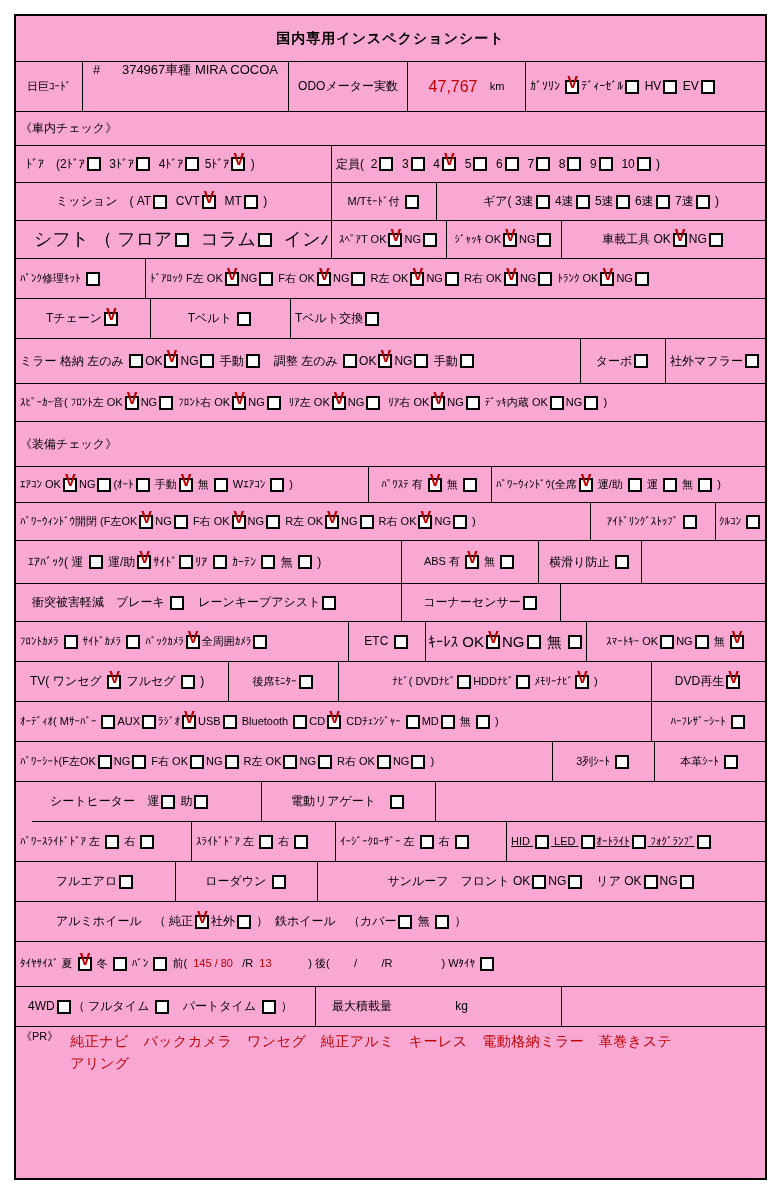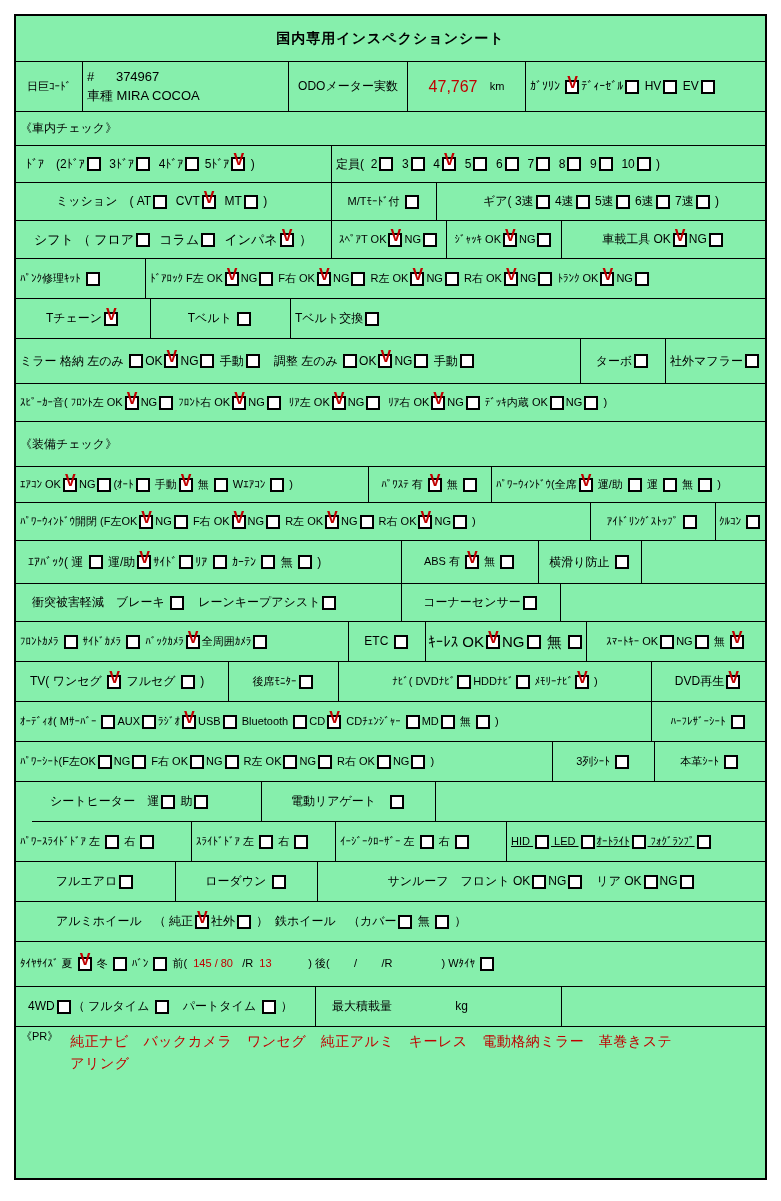--- a/index.html
+++ b/index.html
@@ -1,25 +1,25 @@
 <!DOCTYPE html>
 <html><head>
 <meta charset="utf-8">
 <style>
   html,body{margin:0;padding:0;background:#fff;}
   body{width:781px;height:1201px;position:relative;font-family:"Liberation Sans",sans-serif;color:#000;}
   .sheet{position:absolute;left:14px;top:14px;width:753px;height:1166px;border:2px solid #000;
-         box-sizing:border-box;display:flex;flex-direction:column;background:#86efac;}
+         box-sizing:border-box;display:flex;flex-direction:column;background:#f9a8d4;}
   .row{display:flex;border-bottom:1px solid #000;box-sizing:border-box;flex:0 0 auto;min-height:0;}
   .row:last-child{border-bottom:none;}
   .cell{display:flex;align-items:center;border-right:1px solid #000;box-sizing:border-box;
         padding:0 4px;font-size:12px;white-space:pre;overflow:hidden;line-height:1.2;}
   .cell:last-child{border-right:none;}
   .ac{justify-content:center;}
-  .stack{flex-direction:column;align-items:flex-start;justify-content:center;row-gap:3px;}
+  .stack{flex-direction:row;align-items:flex-start;justify-content:center;row-gap:3px;}
   .title-cell{justify-content:center;font-weight:bold;font-size:14px;letter-spacing:1px;}
   .cb{flex:0 0 14px;width:14px;height:14px;border:2px solid #000;position:relative;margin:0 2px;
       box-sizing:border-box;background:#fff;}
   .cb.k::after{content:"V";position:absolute;left:0;top:-7px;color:#c00000;font-size:16px;
       font-weight:bold;line-height:1;font-family:"Liberation Sans",sans-serif;}
   .red{color:#c00000;}
   .big{font-size:16px;}
   .prcell{display:block;white-space:normal;padding:3px 5px;}
   .pr-label{font-size:11px;vertical-align:top;display:inline-block;}
   .pr-text{display:inline-block;width:612px;font-size:14px;line-height:1.6;word-break:break-all;
@@ -45,21 +45,21 @@
     <div class="row" style="height: 37px;">
       <div class="cell" style="flex: 0 0 316px; font-size: 12px; padding-left: 10px;"><span class="txt">ﾄﾞｱ　(2ﾄﾞｱ</span><span class="cb"></span><span class="txt">  3ﾄﾞｱ</span><span class="cb"></span><span class="txt">  4ﾄﾞｱ</span><span class="cb"></span><span class="txt"> 5ﾄﾞｱ</span><span class="cb k"></span><span class="txt"> )</span></div>
       <div class="cell" style="flex: 1 1 auto; font-size: 12px;"><span class="txt">定員(  2</span><span class="cb"></span><span class="txt">  3</span><span class="cb"></span><span class="txt">  4</span><span class="cb k"></span><span class="txt">  5</span><span class="cb"></span><span class="txt">  6</span><span class="cb"></span><span class="txt">  7</span><span class="cb"></span><span class="txt">  8</span><span class="cb"></span><span class="txt">  9</span><span class="cb"></span><span class="txt">  10</span><span class="cb"></span><span class="txt"> )</span></div>
     </div>
     <div class="row" style="height: 38px;">
       <div class="cell" style="flex: 0 0 316px; font-size: 12px; padding-left: 40px;"><span class="txt">ミッション　( AT</span><span class="cb"></span><span class="txt">  CVT</span><span class="cb k"></span><span class="txt">  MT</span><span class="cb"></span><span class="txt"> )</span></div>
       <div class="cell ac" style="flex: 0 0 105px; font-size: 11px;"><span class="txt">M/Tﾓｰﾄﾞ付 </span><span class="cb"></span></div>
       <div class="cell ac" style="flex: 1 1 auto; font-size: 12px;"><span class="txt">ギア( 3速</span><span class="cb"></span><span class="txt"> 4速</span><span class="cb"></span><span class="txt"> 5速</span><span class="cb"></span><span class="txt"> 6速</span><span class="cb"></span><span class="txt"> 7速</span><span class="cb"></span><span class="txt"> )</span></div>
     </div>
     <div class="row" style="height: 38px;">
-      <div class="cell" style="flex: 0 0 316px; font-size: 13px; padding-left: 18px; text-align: right;"><span class="txt">シフト （ フロア</span><span class="cb"></span><span class="txt">  コラム</span><span class="cb"></span><span class="txt">  インパネ</span><span class="cb k"></span><span class="txt"> ）</span></div>
+      <div class="cell" style="flex: 0 0 316px; font-size: 18px; padding-left: 18px; text-align: right;"><span class="txt">シフト （ フロア</span><span class="cb"></span><span class="txt">  コラム</span><span class="cb"></span><span class="txt">  インパネ</span><span class="cb k"></span><span class="txt"> ）</span></div>
       <div class="cell ac" style="flex: 0 0 115px; font-size: 11px;"><span class="txt">ｽﾍﾟｱT OK</span><span class="cb k"></span><span class="txt">NG</span><span class="cb"></span></div>
       <div class="cell ac" style="flex: 0 0 115px; font-size: 11px;"><span class="txt">ｼﾞｬｯｷ OK</span><span class="cb k"></span><span class="txt">NG</span><span class="cb"></span></div>
       <div class="cell ac" style="flex: 1 1 auto; font-size: 12px;"><span class="txt">車載工具 OK</span><span class="cb k"></span><span class="txt">NG</span><span class="cb"></span></div>
     </div>
     <div class="row" style="height: 40px;">
       <div class="cell" style="flex: 0 0 130px; font-size: 11px;"><span class="txt">ﾊﾟﾝｸ修理ｷｯﾄ </span><span class="cb"></span></div>
       <div class="cell" style="flex: 1 1 auto; font-size: 11px;"><span class="txt">ﾄﾞｱﾛｯｸ F左 OK</span><span class="cb k"></span><span class="txt">NG</span><span class="cb"></span><span class="txt"> F右 OK</span><span class="cb k"></span><span class="txt">NG</span><span class="cb"></span><span class="txt"> R左 OK</span><span class="cb k"></span><span class="txt">NG</span><span class="cb"></span><span class="txt"> R右 OK</span><span class="cb k"></span><span class="txt">NG</span><span class="cb"></span><span class="txt"> ﾄﾗﾝｸ OK</span><span class="cb k"></span><span class="txt">NG</span><span class="cb"></span></div>
     </div>
     <div class="row" style="height: 40px;">
       <div class="cell ac" style="flex: 0 0 135px; font-size: 12px;"><span class="txt">Tチェーン</span><span class="cb k"></span></div>

